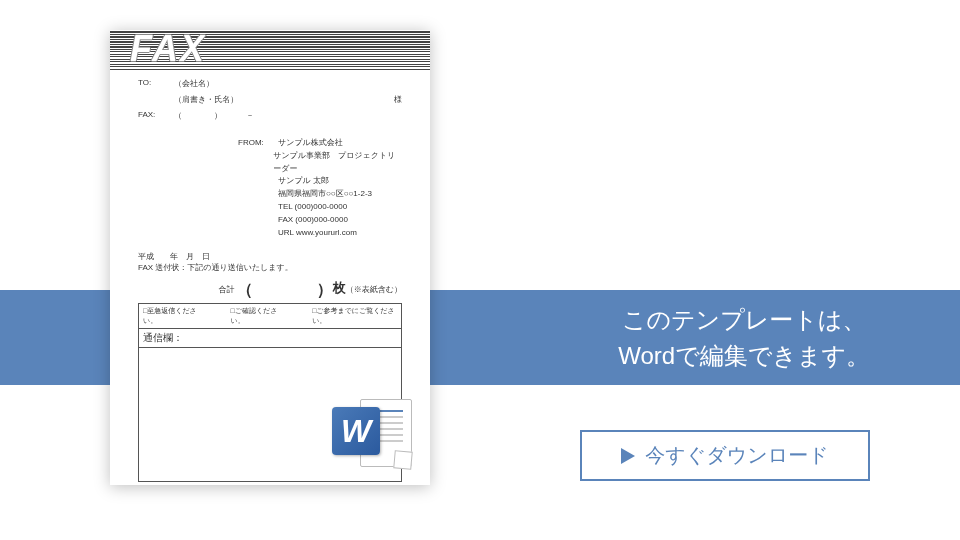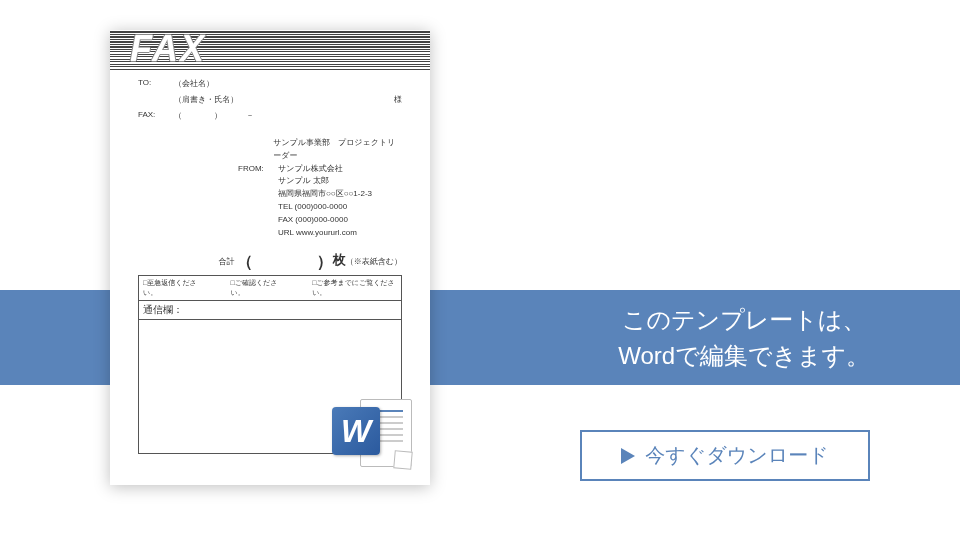--- a/index.html
+++ b/index.html
@@ -63,26 +63,26 @@
           <span class="val">（肩書き・氏名）</span>
           <span>様</span>
         </div>
       <div class="row">
           <span class="lbl">FAX:</span>
           <span class="val">（　　　　）　　　－</span>
         </div>
     </div>
     <div class="from-section">
       <div class="from-row">
+          <span class="from-lbl">FROM:</span>
+          <span>サンプル株式会社</span>
+        </div>
+      <div class="from-row">
           <span class="from-lbl"></span>
           <span>サンプル事業部　プロジェクトリーダー</span>
-        </div>
-      <div class="from-row">
-          <span class="from-lbl">FROM:</span>
-          <span>サンプル株式会社</span>
         </div>
       <div class="from-row">
           <span class="from-lbl"></span>
           <span>サンプル 太郎</span>
         </div>
       <div class="from-row">
           <span class="from-lbl"></span>
           <span>福岡県福岡市○○区○○1-2-3</span>
         </div>
       <div class="from-row">
@@ -91,20 +91,24 @@
         </div>
       <div class="from-row">
           <span class="from-lbl"></span>
           <span>FAX (000)000-0000</span>
         </div>
       <div class="from-row">
           <span class="from-lbl"></span>
           <span>URL www.yoururl.com</span>
         </div>
     </div>
+    <div class="date-section">
+      <div>平成　　年　月　日</div>
+      <div>FAX 送付状：下記の通り送信いたします。</div>
+    </div>
     <div class="total-row">
       <span>合計</span>
       <span class="paren">（　　　　）</span><span class="mai">枚</span><span>（※表紙含む）</span>
     </div>
     <div class="checks">
       <span>□至急返信ください。</span>
       <span>□ご確認ください。</span>
       <span>□ご参考までにご覧ください。</span>
     </div>
     <div class="msg-row">通信欄：</div>

